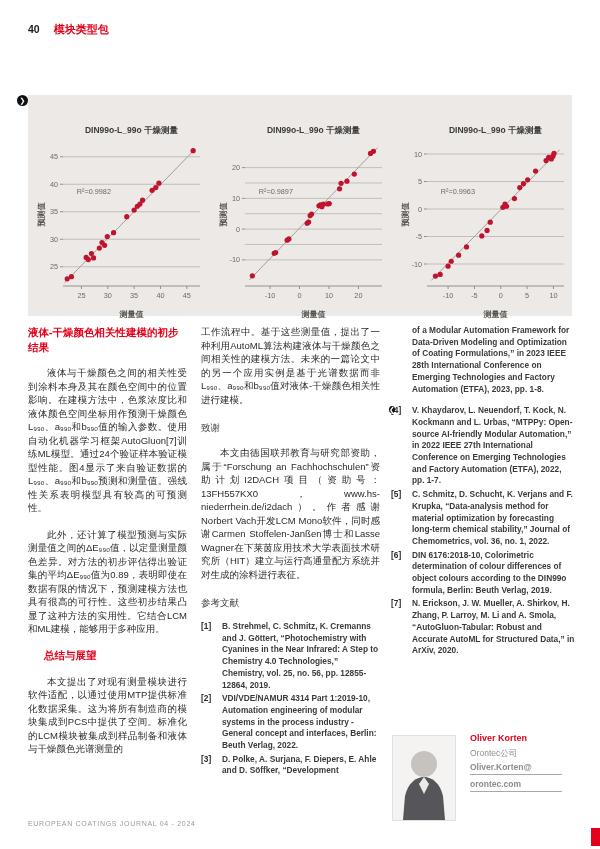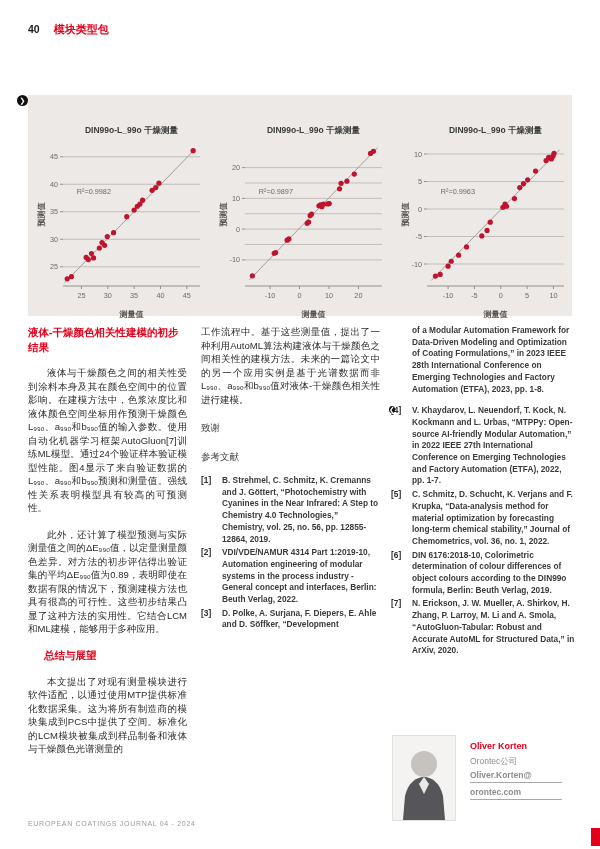--- a/index.html
+++ b/index.html
@@ -40,21 +40,21 @@
   .subhead{font-size:9.5px;color:#3f3f3f;margin:16px 0 11px;font-weight:normal;}
   .refs{font-size:8.3px;line-height:11.7px;}
   .ref{position:relative;padding-left:21px;margin-bottom:2px;text-align:left;}
   .ref .lbl{position:absolute;left:0;top:0;font-weight:bold;}
   .ref .bd{font-weight:bold;color:#3a3a3a;}
   .ref3cont{margin-left:21px;font-weight:bold;color:#3a3a3a;}
   .end-marker{position:absolute;left:389px;top:398px;}
   
   .author{position:absolute;left:392px;top:733px;width:184px;}
   .photo{position:absolute;left:0;top:2px;width:64px;height:86px;background:#f4f3f2;border:1px solid #e2e0de;box-sizing:border-box;overflow:hidden;}
-  .ainfo{position:absolute;left:78px;top:8px;width:106px;}
+  .ainfo{position:absolute;left:78px;top:0;width:106px;}
   .aname{font-size:9px;font-weight:bold;color:#e2001a;margin-bottom:5px;}
   .aline{font-size:8.5px;color:#8c8c8c;line-height:10px;margin-bottom:4px;}
   .alink{display:inline-block;border-bottom:1px solid #a8a8a8;padding-bottom:2px;min-width:92px;font-weight:bold;}
   
   .footer{position:absolute;left:28px;top:820px;font-size:7px;letter-spacing:0.7px;color:#9a9a9a;}
   .edge-tab{position:absolute;right:0;top:828px;width:9px;height:18px;background:#e2001a;}
 </style>
 </head>
 <body>
 
@@ -241,20 +241,21 @@
   <div class="redhead">液体-干燥颜色相关性建模的初步结果</div>
   <p class="indent">液体与干燥颜色之间的相关性受到涂料本身及其在颜色空间中的位置影响。在建模方法中，色浆浓度比和液体颜色空间坐标用作预测干燥颜色L₉₉ₒ、a₉₉ₒ和b₉₉ₒ值的输入参数。使用自动化机器学习框架AutoGluon[7]训练ML模型。通过24个验证样本验证模型性能。图4显示了来自验证数据的L₉₉ₒ、a₉₉ₒ和b₉₉ₒ预测和测量值。强线性关系表明模型具有较高的可预测性。</p>
   <p class="indent">此外，还计算了模型预测与实际测量值之间的ΔE₉₉ₒ值，以定量测量颜色差异。对方法的初步评估得出验证集的平均ΔE₉₉ₒ值为0.89，表明即使在数据有限的情况下，预测建模方法也具有很高的可行性。这些初步结果凸显了这种方法的实用性。它结合LCM和ML建模，能够用于多种应用。</p>
   <div class="redhead2">总结与展望</div>
   <p class="indent">本文提出了对现有测量模块进行软件适配，以通过使用MTP提供标准化数据采集。这为将所有制造商的模块集成到PCS中提供了空间。标准化的LCM模块被集成到样品制备和液体与干燥颜色光谱测量的</p>
 </div>
 
 <div class="col col2">
   <p>工作流程中。基于这些测量值，提出了一种利用AutoML算法构建液体与干燥颜色之间相关性的建模方法。未来的一篇论文中的另一个应用实例是基于光谱数据而非L₉₉ₒ、a₉₉ₒ和b₉₉ₒ值对液体-干燥颜色相关性进行建模。</p>
   <div class="subhead">致谢</div>
+  <p class="indent">本文由德国联邦教育与研究部资助，属于“Forschung an Fachhochschulen”资助计划I2DACH项目（资助号：13FH557KX0，www.hs-niederrhein.de/i2dach）。作者感谢Norbert Vach开发LCM Mono软件，同时感谢Carmen Stoffelen-Janßen博士和Lasse Wagner在下莱茵应用技术大学表面技术研究所（HIT）建立与运行高通量配方系统并对生成的涂料进行表征。</p>
   <div class="subhead">参考文献</div>
   <div class="refs">
     <div class="ref">
       <span class="lbl">[1]</span>
       <span class="bd">B. Strehmel, C. Schmitz, K. Cremanns and J. Göttert, “Photochemistry with Cyanines in the Near Infrared: A Step to Chemistry 4.0 Technologies,” Chemistry, vol. 25, no. 56, pp. 12855-12864, 2019.</span>
     </div>
     <div class="ref">
       <span class="lbl">[2]</span>
       <span class="bd">VDI/VDE/NAMUR 4314 Part 1:2019-10, Automation engineering of modular systems in the process industry - General concept and interfaces, Berlin: Beuth Verlag, 2022.</span>
     </div>

